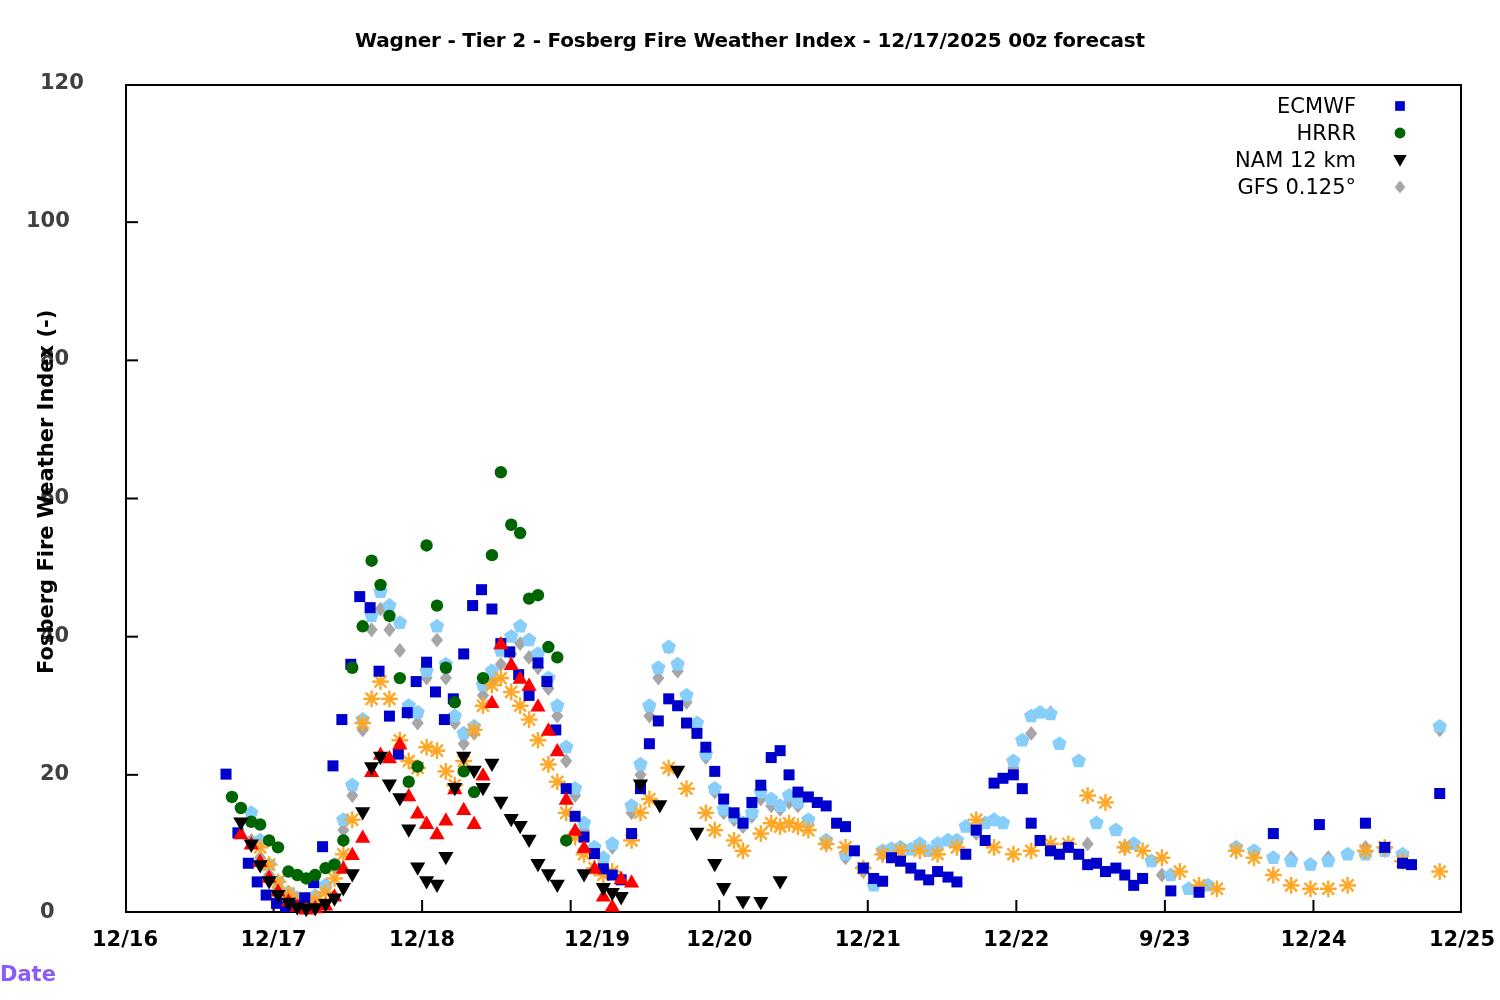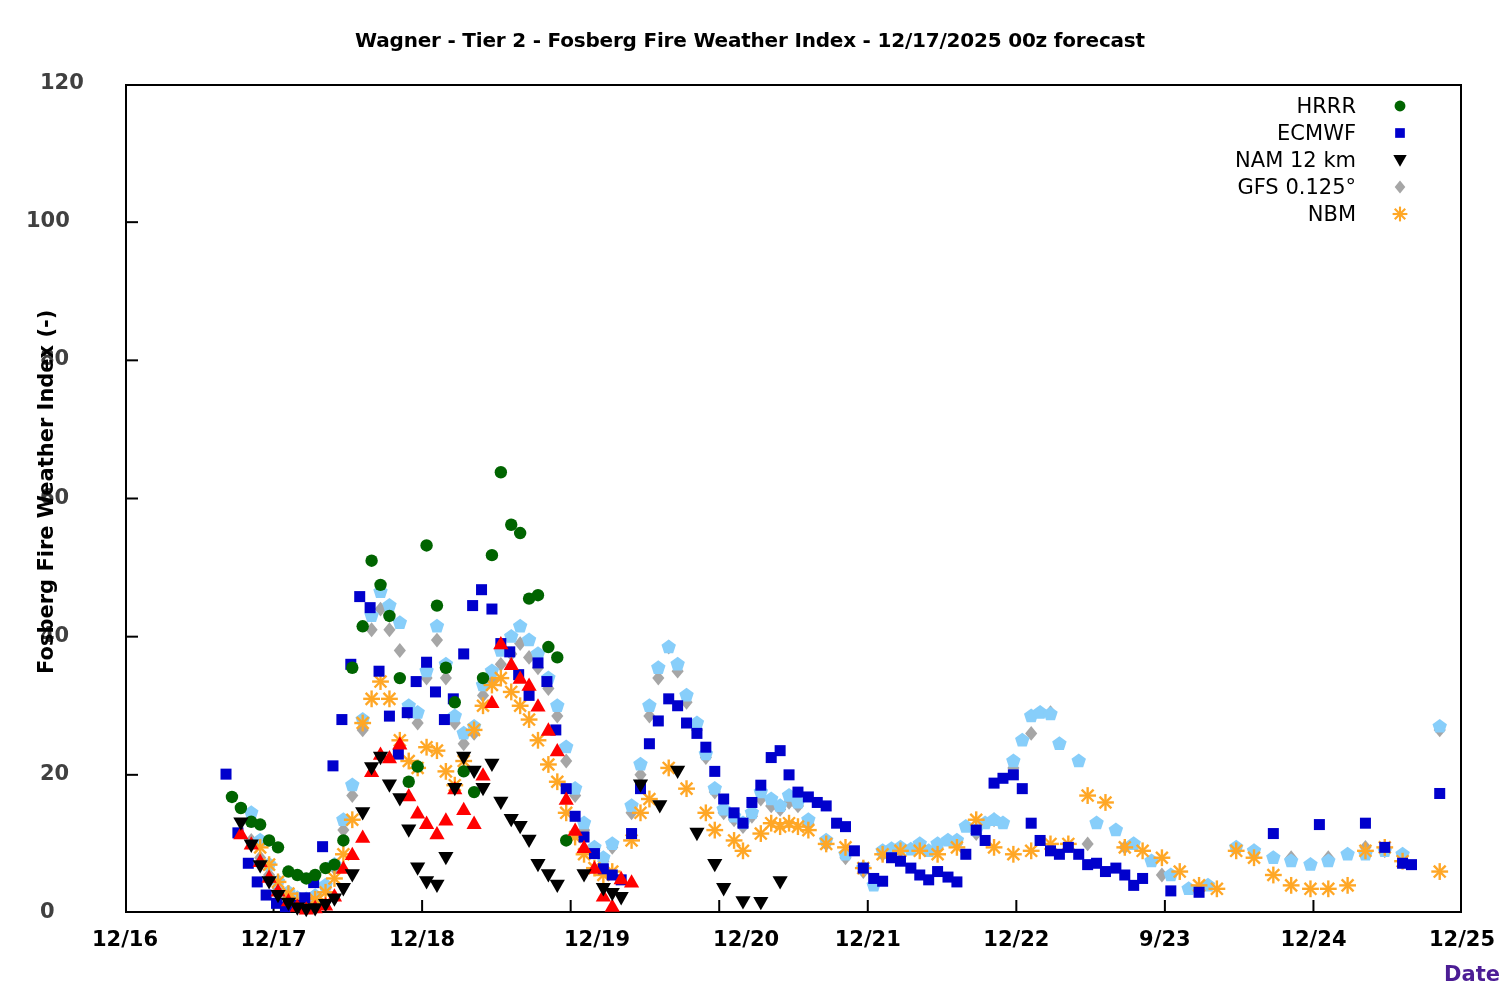--- a/index.html
+++ b/index.html
@@ -14,22 +14,22 @@
        border:2px solid #000;box-sizing:border-box;background:#fff;}
   #svg-layer{position:absolute;left:0;top:0;width:1500px;height:1000px;
        pointer-events:none;}
   .ytick-label{position:absolute;font-size:21px;color:#404040;
        font-weight:bold;font-family:"DejaVu Sans","Liberation Sans",sans-serif;}
   .xtick-label{position:absolute;text-align:center;font-size:21px;color:#000;
        font-weight:bold;font-family:"DejaVu Sans","Liberation Sans",sans-serif;}
   #ylabel{position:absolute;font-size:21px;font-weight:bold;color:#000;
        transform:rotate(-90deg);transform-origin:left top;white-space:nowrap;
        font-family:"DejaVu Sans","Liberation Sans",sans-serif;}
-  #xlabel{position:absolute;left:0;top:962px;width:1500px;text-align:right;
-       font-size:21px;font-weight:bold;color:#4c1d95;
+  #xlabel{position:absolute;left:0;top:962px;width:1500px;text-align:left;
+       font-size:21px;font-weight:bold;color:#8b5cf6;
        font-family:"DejaVu Sans","Liberation Sans",sans-serif;}
   #legend{position:absolute;left:1150px;top:92px;width:260px;}
   .legend-row{display:flex;align-items:center;justify-content:flex-end;height:27px;}
   .legend-label{font-size:21px;color:#000;text-align:right;padding-right:34px;
        white-space:nowrap;font-family:"DejaVu Sans","Liberation Sans",sans-serif;}
   .legend-mark{width:20px;height:20px;position:relative;flex:0 0 20px;}
   .legend-mark svg{position:absolute;left:0;top:0;}
 </style>
 </head>
 <body>
@@ -1026,72 +1026,59 @@
       <div class="ytick-label" style="left: 40px; width: 72px; top: 484.5px;">60</div>
       <div class="ytick-label" style="left: 40px; width: 72px; top: 346.333px;">80</div>
       <div class="ytick-label" style="left: 26px; width: 72px; top: 208.167px;">100</div>
       <div class="ytick-label" style="left: 40px; width: 72px; top: 70px;">120</div>
     </div>
   <div id="xtick-container">
       <div class="xtick-label" style="left: 65px; width: 120px; top: 927px;">12/16</div>
       <div class="xtick-label" style="left: 213.556px; width: 120px; top: 927px;">12/17</div>
       <div class="xtick-label" style="left: 362.111px; width: 120px; top: 927px;">12/18</div>
       <div class="xtick-label" style="left: 537px; width: 120px; top: 927px;">12/19</div>
-      <div class="xtick-label" style="left: 659.222px; width: 120px; top: 927px; text-align: right;">12/20</div>
+      <div class="xtick-label" style="left: 659.222px; width: 120px; top: 927px;">12/20</div>
       <div class="xtick-label" style="left: 807.778px; width: 120px; top: 927px;">12/21</div>
       <div class="xtick-label" style="left: 956.333px; width: 120px; top: 927px;">12/22</div>
       <div class="xtick-label" style="left: 1104.89px; width: 120px; top: 927px;">9/23</div>
       <div class="xtick-label" style="left: 1253.44px; width: 120px; top: 927px;">12/24</div>
       <div class="xtick-label" style="left: 1402px; width: 120px; top: 927px;">12/25</div>
     </div>
 
   <div id="ylabel" style="left: 34px; top: 673.5px;">Fosberg Fire Weather Index (-)</div>
   <div id="xlabel">Date</div>
 
   <div id="legend">
       <div class="legend-row">
+        <div class="legend-label">ECMWF</div>
+        <div class="legend-mark">
+          <svg width="20" height="20">
+            <rect x="5.16" y="5.16" width="9.68" height="9.68" fill="#0000cc"></rect>
+          </svg>
+        </div>
+      </div>
+      <div class="legend-row">
         <div class="legend-label">HRRR</div>
         <div class="legend-mark">
           <svg width="20" height="20">
             <circle cx="10" cy="10" r="5.456" fill="#006400"></circle>
-          </svg>
-        </div>
-      </div>
-      <div class="legend-row">
-        <div class="legend-label">ECMWF</div>
-        <div class="legend-mark">
-          <svg width="20" height="20">
-            <rect x="5.16" y="5.16" width="9.68" height="9.68" fill="#0000cc"></rect>
           </svg>
         </div>
       </div>
       <div class="legend-row">
         <div class="legend-label">NAM 12 km</div>
         <div class="legend-mark">
           <svg width="20" height="20">
             <polygon points="10,16.688 3.3120000000000003,4.984 16.688,4.984" fill="#000000"></polygon>
           </svg>
         </div>
       </div>
       <div class="legend-row">
         <div class="legend-label">GFS 0.125°</div>
         <div class="legend-mark">
           <svg width="20" height="20">
             <polygon points="10,3.4879999999999995 15.339839999999999,10 10,16.512 4.66016,10" fill="#a6a6a6"></polygon>
           </svg>
         </div>
       </div>
-      <div class="legend-row">
-        <div class="legend-label">NBM</div>
-        <div class="legend-mark">
-          <svg width="20" height="20">
-            <g>
-              <line x1="2.6079999999999997" y1="10" x2="17.392" y2="10" stroke="#ffa726" stroke-width="2.112"></line>
-              <line x1="4.77306667346904" y1="4.773066673469041" x2="15.226933326530961" y2="15.22693332653096" stroke="#ffa726" stroke-width="2.112"></line>
-              <line x1="10" y1="2.6079999999999997" x2="10" y2="17.392" stroke="#ffa726" stroke-width="2.112"></line>
-              <line x1="15.22693332653096" y1="4.77306667346904" x2="4.773066673469041" y2="15.226933326530961" stroke="#ffa726" stroke-width="2.112"></line>
-            </g>
-          </svg>
-        </div>
-      </div>
     </div>
 
 </div>
 
 </body></html>

